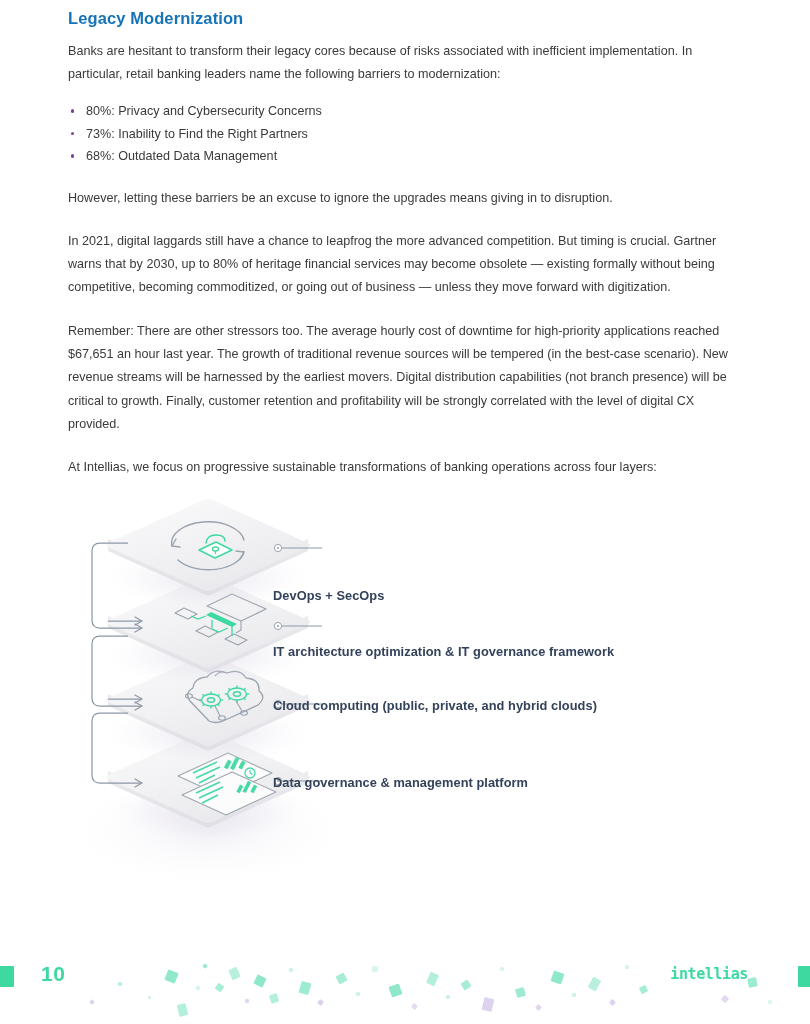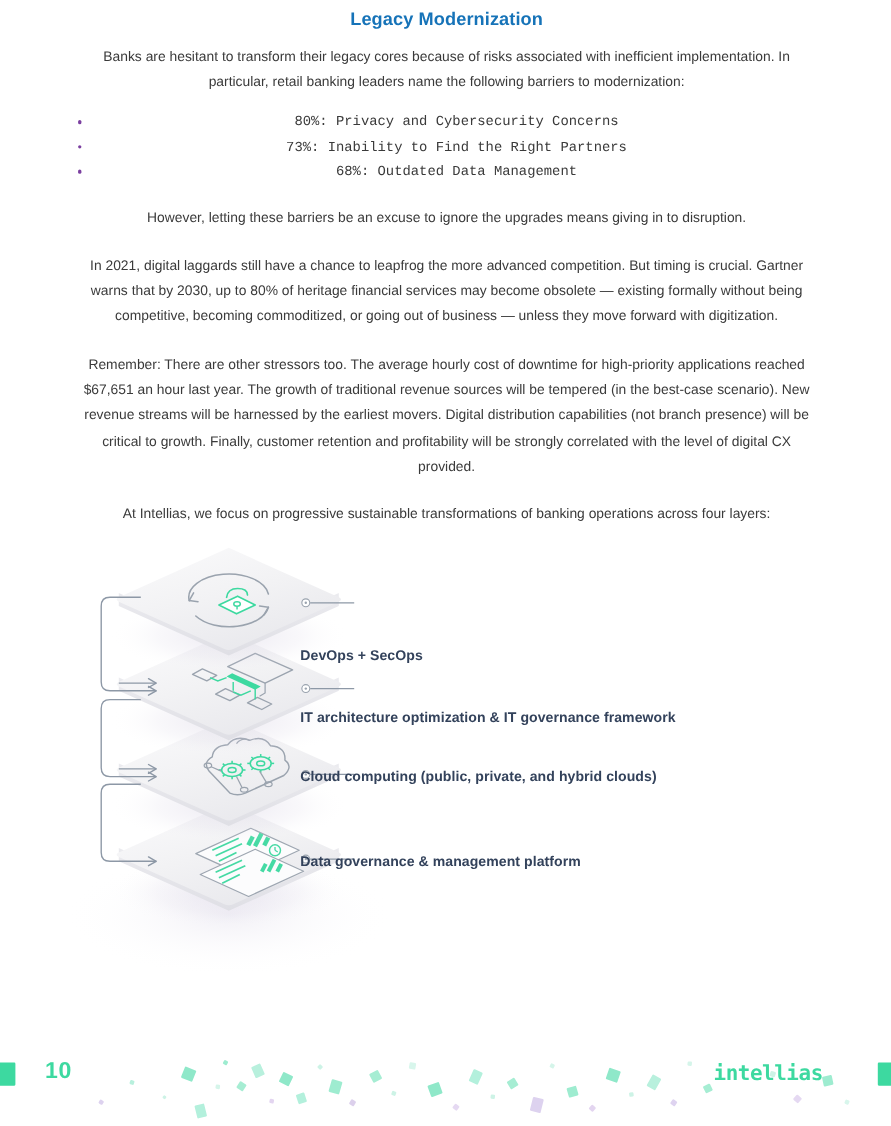--- a/index.html
+++ b/index.html
@@ -22,21 +22,20 @@
     inset: 0;
     background: #ffffff;
   }
 
   
   .content {
     position: absolute;
     left: 68px;
     top: 0px;
     width: 676px;
-    text-align: center;
   }
 
   h1.page-title {
     font-size: 16.5px;
     font-weight: bold;
     color: #1673B8;
     margin: 0;
     padding: 6px 0 0 0;
     line-height: 1.5;
     letter-spacing: 0.1px;
@@ -48,21 +47,20 @@
     color: #3a3a3a;
     margin: 9px 0 0 0;
   }
   p.para.tight { margin-top: 20px; }
   p.para.first { margin-top: 9px; }
 
   ul.bullets {
     list-style: none;
     margin: 15px 0 0 0;
     padding: 0;
-    font-family: Liberation Mono, monospace;
   }
   ul.bullets li {
     font-size: 12.6px;
     line-height: 1.62;
     color: #3a3a3a;
     position: relative;
     padding-left: 18px;
     margin-bottom: 2px;
   }
   ul.bullets li::before {
@@ -133,21 +131,21 @@
     font-size: 21px;
     font-weight: bold;
     color: #3DD9A0;
     letter-spacing: 0.5px;
   }
   .brand-logo {
     position: absolute;
     right: 62px;
     top: 27px;
     font-family: "DejaVu Sans Mono", monospace;
-    font-size: 19px;
+    font-size: 15px;
     font-weight: bold;
     color: #3DD9A0;
     letter-spacing: -0.4px;
   }
   .confetti {
     position: absolute;
     inset: 0;
     pointer-events: none;
   }
   .confetti i {

